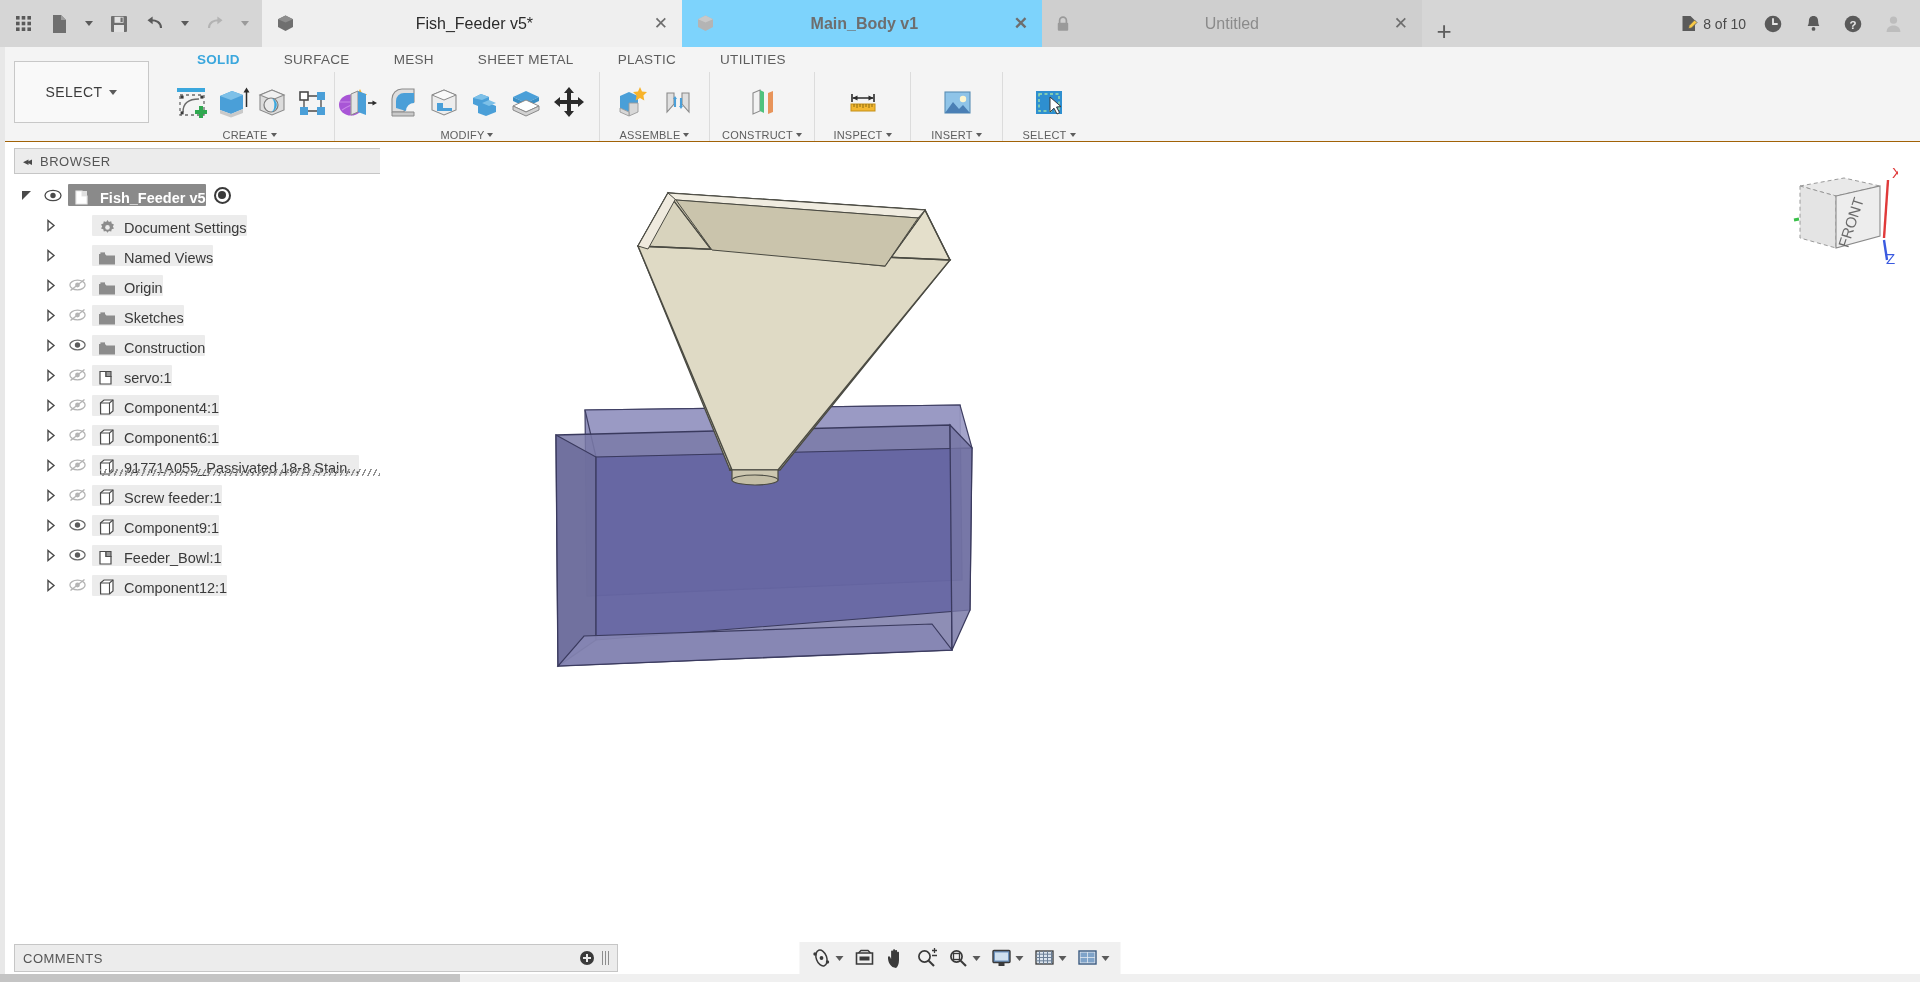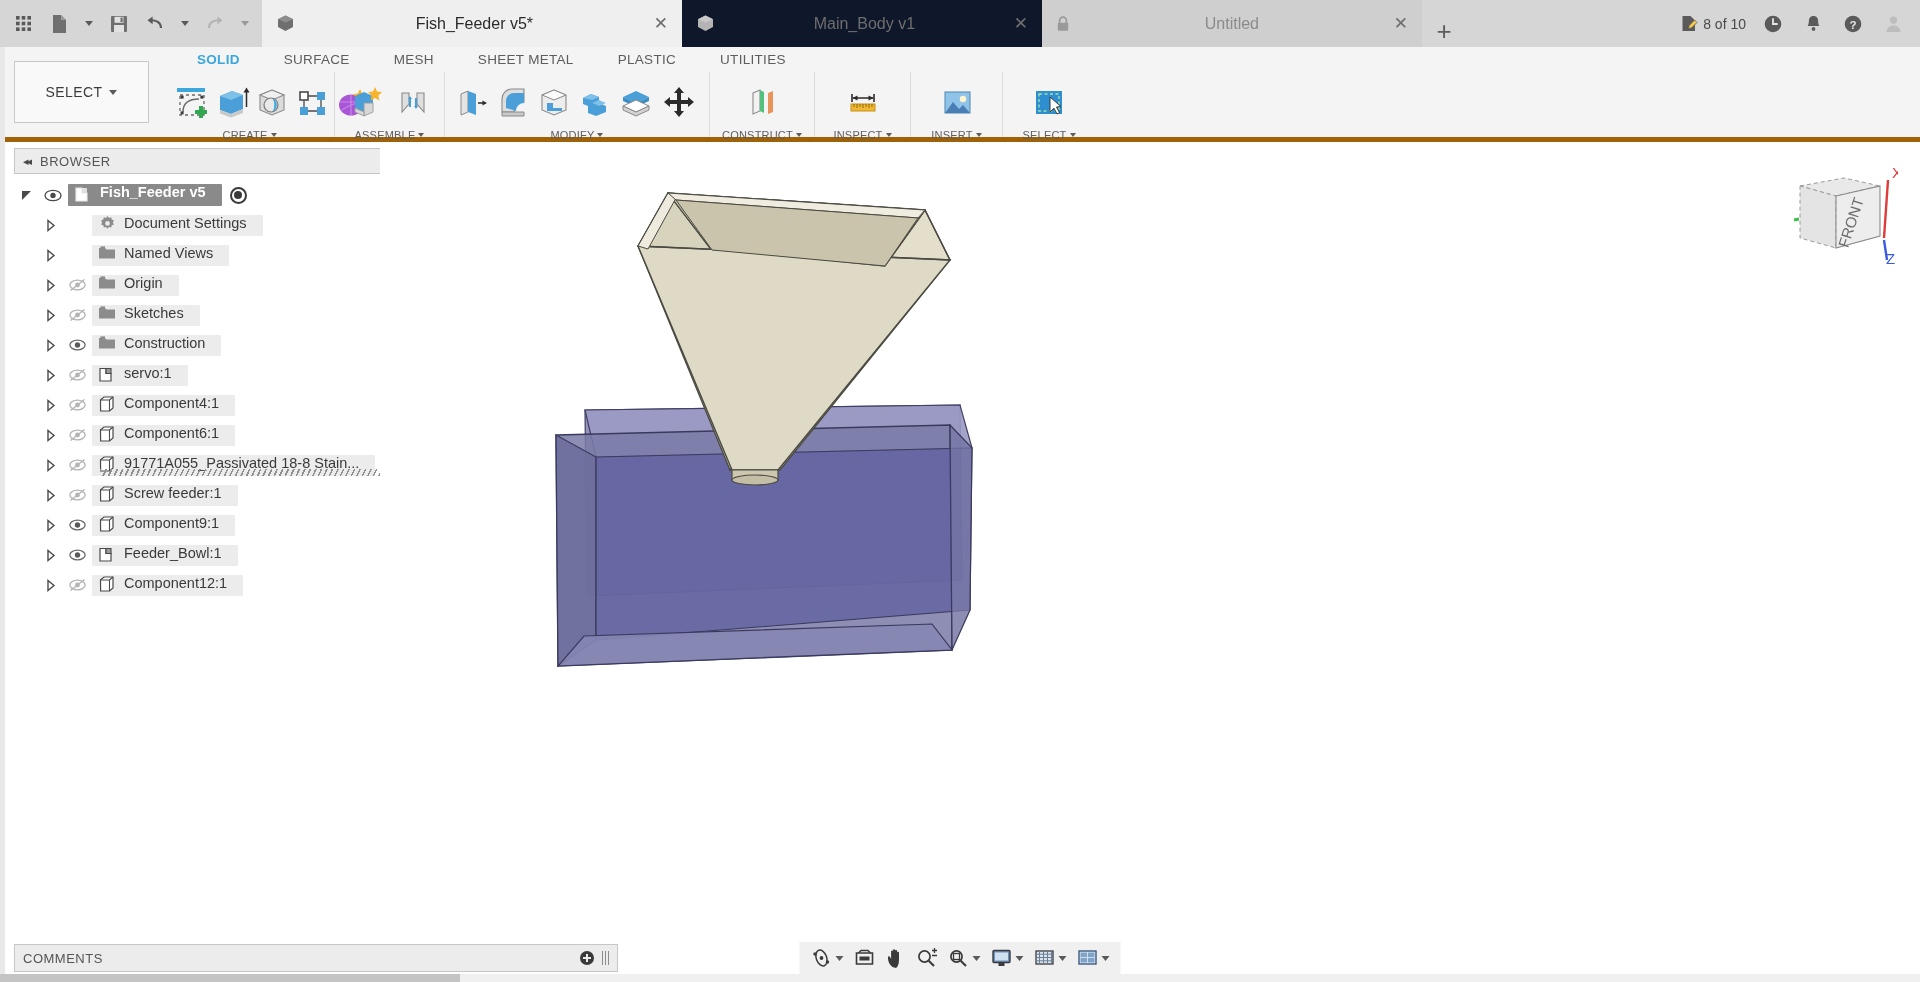--- a/index.html
+++ b/index.html
@@ -26,37 +26,37 @@
   .caret.light { border-top-color: #9a9a9a; }
 
   .tabstrip { display: flex; align-items: flex-end; flex: 1; }
   .doctab {
     height: 47px; display: flex; align-items: center; gap: 9px;
     padding: 0 14px; position: relative; min-width: 180px;
     justify-content: center; font-size: 16px; color: #3c3c3c;
   }
   .doctab .tab-label { flex: 1; text-align: center; white-space: nowrap; }
   .doctab.active { background: #efefef; color: #2b2b2b; }
-  .doctab.inactive { background: #0f172a; color: #6e6e6e; }
+  .doctab.inactive { background: #7dd3fc; color: #6e6e6e; font-weight: bold; }
   .doctab.untitled { background: #cfcfcf; color: #8b8b8b; }
   .doctab .xclose { font-size: 17px; color: #6e6e6e; line-height: 1; }
   .plus-tab { width: 44px; display: flex; align-items: center;
     justify-content: center; font-size: 26px; color: #5d5d5d; font-weight: 300; }
 
   .title-right { display: flex; align-items: center; gap: 2px;
     padding-right: 8px; }
   .tr-btn { width: 38px; height: 47px; display: flex; align-items: center;
     justify-content: center; color: #5a5a5a; }
   .jobcount { display: flex; align-items: center; gap: 4px;
     font-size: 14px; color: #4a4a4a; padding: 0 6px; height: 47px; }
 
   
   .ribbon {
     position: absolute; top: 47px; left: 0; width: 1920px; height: 95px;
-    background: #f4f4f4; border-bottom: 5px solid #a16207;
+    background: #f4f4f4; border-bottom: 1px solid #a16207;
   }
   .ribbon-tabs {
     position: absolute; top: 0; left: 0; height: 25px; width: 100%;
     display: flex; align-items: center; padding-left: 175px; gap: 0;
   }
   .rtab { font-size: 13.5px; color: #5d5d5d; padding: 0 22px;
     letter-spacing: .3px; white-space: nowrap; }
   .rtab.active { color: #3ba7dd; font-weight: bold; }
 
   .designbtn {
@@ -94,22 +94,22 @@
   .circle-icon { width: 13px; height: 13px; border-radius: 50%;
     background: #555; display: flex; align-items: center;
     justify-content: center; }
   .circle-icon i { display: block; width: 7px; height: 1.6px; background: #ececec; }
   .grip { width: 7px; height: 14px; margin-left: 8px;
     background: repeating-linear-gradient(to right, #8d8d8d 0 1px, transparent 1px 3px); }
 
   .tree { position: absolute; left: 14px; top: 180px; width: 604px; }
   .trow { height: 30px; display: flex; align-items: center;
     font-size: 14.5px; color: #3a3a3a; position: relative; }
-  .tw { display: flex; align-items: flex-start; background: #ececec;
-    height: 21px; padding-right: 16px; border-radius: 1px; }
+  .tw { display: flex; align-items: flex-end; background: #ececec;
+    height: 21px; padding-right: 0; border-radius: 1px; }
   .tw.rootsel { background: #8a8a8a; color: #fff; height: 22px; }
   .expander { width: 24px; display: flex; align-items: center;
     justify-content: center; flex: 0 0 24px; }
   .eye { width: 30px; display: flex; align-items: center;
     justify-content: center; flex: 0 0 30px; }
   .ticon { width: 30px; display: flex; align-items: center;
     justify-content: center; flex: 0 0 30px; }
   .tlabel { white-space: nowrap; padding-left: 2px; }
   .strike-row .tw { position: relative; }
   .hatch {
@@ -346,20 +346,71 @@
               <path d="M28 7 l2.2 4.6 5 .6 -3.7 3.4 1 5 -4.5 -2.5 -4.5 2.5 1 -5 -3.7 -3.4 5 -.6 z" fill="#f7b32b"></path>
             </svg>
           </div>
         </div>
         <div class="panel-label">
           <span>CREATE</span>
           <span class="caret-sm"></span>
         </div>
       </div>
 
+      <div class="panel" style="width:265px">
+        <div class="panel-icons">
+          <div class="tbtn">
+            <svg width="40" height="40" viewBox="0 0 40 40">
+              <path d="M9 12 L16 9 V30 L9 33 Z" fill="#e4e4e4" stroke="#8a8a8a" stroke-width="1"></path>
+              <path d="M16 9 L24 12 V33 L16 30 Z" fill="#4a9fd8"></path>
+              <path d="M26 21 h7" stroke="#2b2b2b" stroke-width="1.5"></path>
+              <path d="M35 21 l-4.5 -2.6 v5.2 z" fill="#2b2b2b"></path>
+            </svg>
+          </div>
+          <div class="tbtn">
+            <svg width="40" height="40" viewBox="0 0 40 40">
+              <path d="M9 30 V17 a10 10 0 0 1 10 -10 h12 v13 a10 10 0 0 0 -10 10 z" fill="#dedede" stroke="#8a8a8a" stroke-width="1.1"></path>
+              <path d="M13 26 V19 a8 8 0 0 1 8 -8 h10 v10 a8 8 0 0 0 -8 8 z" fill="#4a9fd8"></path>
+              <path d="M9 30 h22 v4 l-22 0 z" fill="#c9c9c9" stroke="#8a8a8a" stroke-width="1"></path>
+            </svg>
+          </div>
+          <div class="tbtn">
+            <svg width="40" height="40" viewBox="0 0 40 40">
+              <path d="M8 13 L20 8 L32 13 V28 L20 33 L8 28 Z" fill="#ededed" stroke="#8a8a8a" stroke-width="1.1"></path>
+              <path d="M8 13 L20 8 L32 13 L20 18 Z" fill="#fafafa" stroke="#8a8a8a" stroke-width="1"></path>
+              <path d="M13 29 V21 h6 v5 h9 v3 z" fill="#4a9fd8"></path>
+            </svg>
+          </div>
+          <div class="tbtn">
+            <svg width="40" height="40" viewBox="0 0 40 40">
+              <path d="M8 16 L16 12 L24 15 V21 L31 24 V30 L21 34 L13 31 V24 L8 22 Z" fill="#4a9fd8"></path>
+              <path d="M8 16 L16 12 L24 15 L17 18 Z" fill="#7dc0e8"></path>
+              <path d="M17 21 L24 18 L31 21 L24 24 Z" fill="#7dc0e8"></path>
+            </svg>
+          </div>
+          <div class="tbtn">
+            <svg width="40" height="40" viewBox="0 0 40 40">
+              <path d="M7 15 L20 9 L33 15 L20 21 Z" fill="#4a9fd8"></path>
+              <path d="M7 15 v4 L20 25 L33 19 v-4 L20 21 Z" fill="#3a8ec4"></path>
+              <path d="M7 24 L20 18 L33 24 L20 30 Z" fill="#ffffff" stroke="#8a8a8a" stroke-width="1"></path>
+              <path d="M7 24 v4 L20 34 L33 28 v-4 L20 30 Z" fill="#d2d2d2" stroke="#8a8a8a" stroke-width="1"></path>
+            </svg>
+          </div>
+          <div class="tbtn wide">
+            <svg width="40" height="40" viewBox="0 0 40 40">
+              <path d="M20 5 l5 6 h-3 v7 h7 v-3 l6 5 -6 5 v-3 h-7 v7 h3 l-5 6 -5 -6 h3 v-7 h-7 v3 l-6 -5 6 -5 v3 h7 v-7 h-3 z" fill="#2b2b2b"></path>
+            </svg>
+          </div>
+        </div>
+        <div class="panel-label">
+          <span>MODIFY</span>
+          <span class="caret-sm"></span>
+        </div>
+      </div>
+
       <div class="panel" style="width:110px">
         <div class="panel-icons">
           <div class="tbtn">
             <svg width="40" height="40" viewBox="0 0 40 40">
               <path d="M9 14 L18 10 L27 14 V21 H18 V30 L9 26 Z" fill="#4a9fd8"></path>
               <path d="M18 21 H27 V30 L18 34 Z" fill="#d8d8d8" stroke="#9a9a9a" stroke-width=".9"></path>
               <path d="M9 26 L18 30 V34 L9 30 Z" fill="#d8d8d8" stroke="#9a9a9a" stroke-width=".9"></path>
               <path d="M29 5 l2 4.5 5 .6 -3.6 3.4 .9 4.9 -4.3 -2.4 -4.3 2.4 .9 -4.9 -3.6 -3.4 5 -.6 z" fill="#f7b32b"></path>
             </svg>
           </div>
@@ -367,71 +418,20 @@
             <svg width="40" height="40" viewBox="0 0 40 40">
               <path d="M9 11 h7 v11 l-7 8 z" fill="#dfdfdf" stroke="#8a8a8a" stroke-width="1.1"></path>
               <path d="M24 11 h7 v19 l-7 -8 z" fill="#dfdfdf" stroke="#8a8a8a" stroke-width="1.1"></path>
               <path d="M17 16 v9 M23 16 v9" stroke="#4a9fd8" stroke-width="2.1"></path>
               <path d="M17 14 l-2 3 h4 z M23 27 l2 -3 h-4 z" fill="#4a9fd8"></path>
             </svg>
           </div>
         </div>
         <div class="panel-label">
           <span>ASSEMBLE</span>
-          <span class="caret-sm"></span>
-        </div>
-      </div>
-
-      <div class="panel" style="width:265px">
-        <div class="panel-icons">
-          <div class="tbtn">
-            <svg width="40" height="40" viewBox="0 0 40 40">
-              <path d="M9 12 L16 9 V30 L9 33 Z" fill="#e4e4e4" stroke="#8a8a8a" stroke-width="1"></path>
-              <path d="M16 9 L24 12 V33 L16 30 Z" fill="#4a9fd8"></path>
-              <path d="M26 21 h7" stroke="#2b2b2b" stroke-width="1.5"></path>
-              <path d="M35 21 l-4.5 -2.6 v5.2 z" fill="#2b2b2b"></path>
-            </svg>
-          </div>
-          <div class="tbtn">
-            <svg width="40" height="40" viewBox="0 0 40 40">
-              <path d="M9 30 V17 a10 10 0 0 1 10 -10 h12 v13 a10 10 0 0 0 -10 10 z" fill="#dedede" stroke="#8a8a8a" stroke-width="1.1"></path>
-              <path d="M13 26 V19 a8 8 0 0 1 8 -8 h10 v10 a8 8 0 0 0 -8 8 z" fill="#4a9fd8"></path>
-              <path d="M9 30 h22 v4 l-22 0 z" fill="#c9c9c9" stroke="#8a8a8a" stroke-width="1"></path>
-            </svg>
-          </div>
-          <div class="tbtn">
-            <svg width="40" height="40" viewBox="0 0 40 40">
-              <path d="M8 13 L20 8 L32 13 V28 L20 33 L8 28 Z" fill="#ededed" stroke="#8a8a8a" stroke-width="1.1"></path>
-              <path d="M8 13 L20 8 L32 13 L20 18 Z" fill="#fafafa" stroke="#8a8a8a" stroke-width="1"></path>
-              <path d="M13 29 V21 h6 v5 h9 v3 z" fill="#4a9fd8"></path>
-            </svg>
-          </div>
-          <div class="tbtn">
-            <svg width="40" height="40" viewBox="0 0 40 40">
-              <path d="M8 16 L16 12 L24 15 V21 L31 24 V30 L21 34 L13 31 V24 L8 22 Z" fill="#4a9fd8"></path>
-              <path d="M8 16 L16 12 L24 15 L17 18 Z" fill="#7dc0e8"></path>
-              <path d="M17 21 L24 18 L31 21 L24 24 Z" fill="#7dc0e8"></path>
-            </svg>
-          </div>
-          <div class="tbtn">
-            <svg width="40" height="40" viewBox="0 0 40 40">
-              <path d="M7 15 L20 9 L33 15 L20 21 Z" fill="#4a9fd8"></path>
-              <path d="M7 15 v4 L20 25 L33 19 v-4 L20 21 Z" fill="#3a8ec4"></path>
-              <path d="M7 24 L20 18 L33 24 L20 30 Z" fill="#ffffff" stroke="#8a8a8a" stroke-width="1"></path>
-              <path d="M7 24 v4 L20 34 L33 28 v-4 L20 30 Z" fill="#d2d2d2" stroke="#8a8a8a" stroke-width="1"></path>
-            </svg>
-          </div>
-          <div class="tbtn wide">
-            <svg width="40" height="40" viewBox="0 0 40 40">
-              <path d="M20 5 l5 6 h-3 v7 h7 v-3 l6 5 -6 5 v-3 h-7 v7 h3 l-5 6 -5 -6 h3 v-7 h-7 v3 l-6 -5 6 -5 v3 h7 v-7 h-3 z" fill="#2b2b2b"></path>
-            </svg>
-          </div>
-        </div>
-        <div class="panel-label">
-          <span>MODIFY</span>
           <span class="caret-sm"></span>
         </div>
       </div>
 
       <div class="panel" style="width:105px">
         <div class="panel-icons" style="justify-content:center">
           <div class="tbtn">
             <svg width="40" height="40" viewBox="0 0 40 40">
               <path d="M11 11 L18 8 V29 L11 32 Z" fill="#f2f2f2" stroke="#8a8a8a" stroke-width="1.1"></path>
               <path d="M18 8 L22 10 V31 L18 29 Z" fill="#4fc27e"></path>

